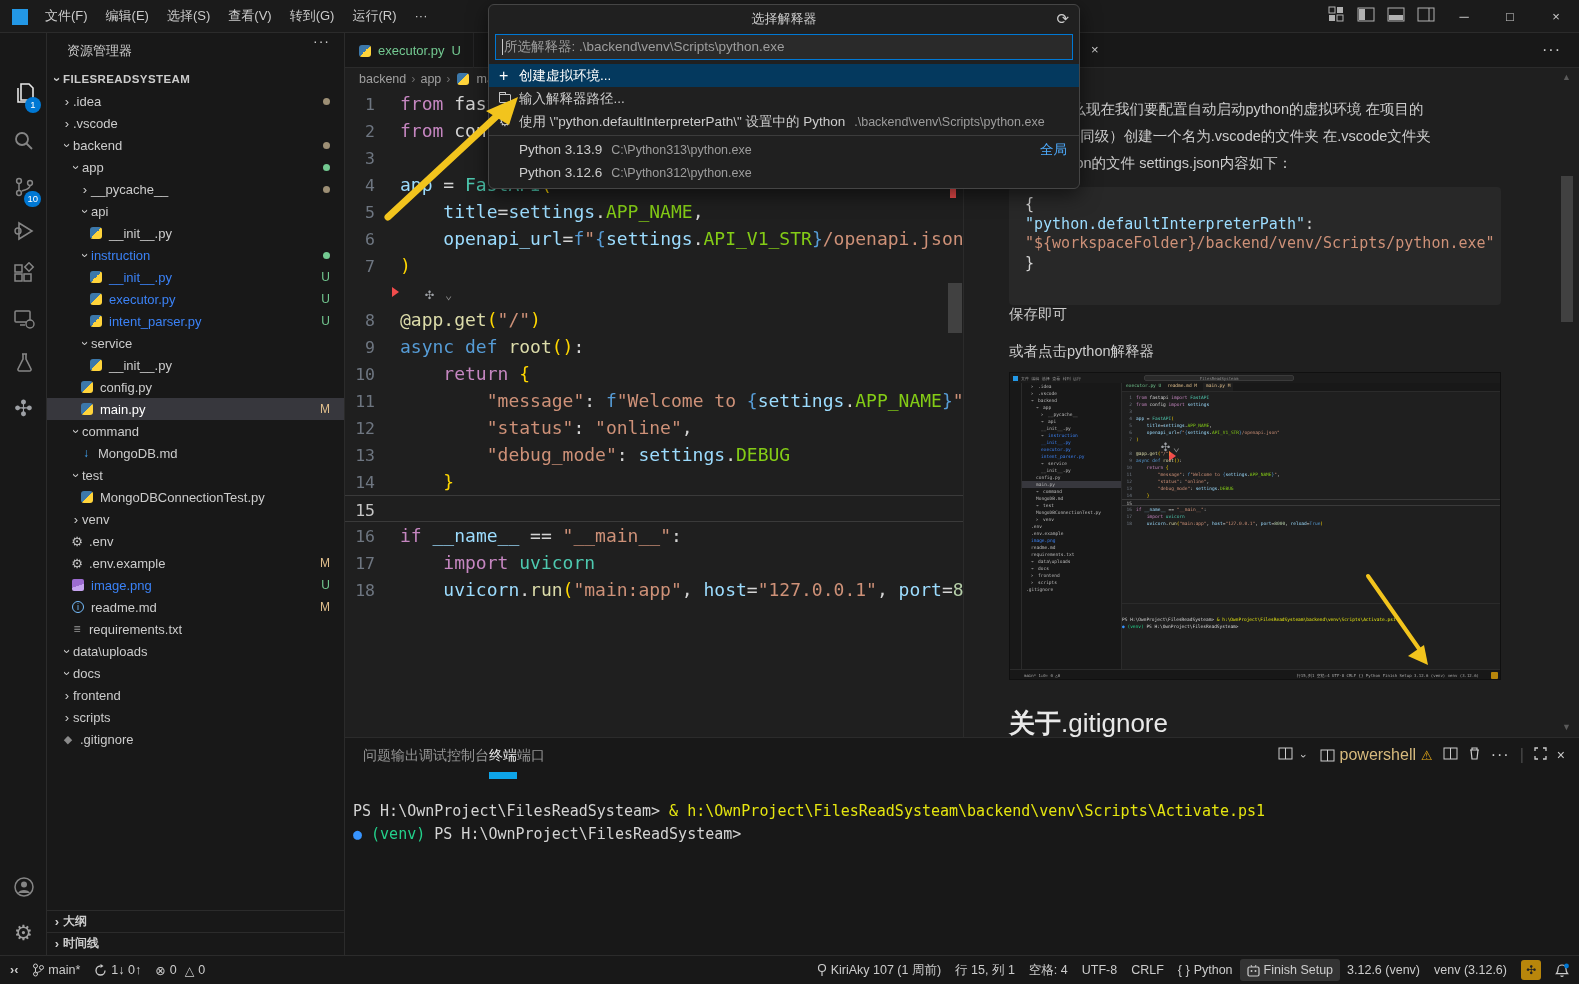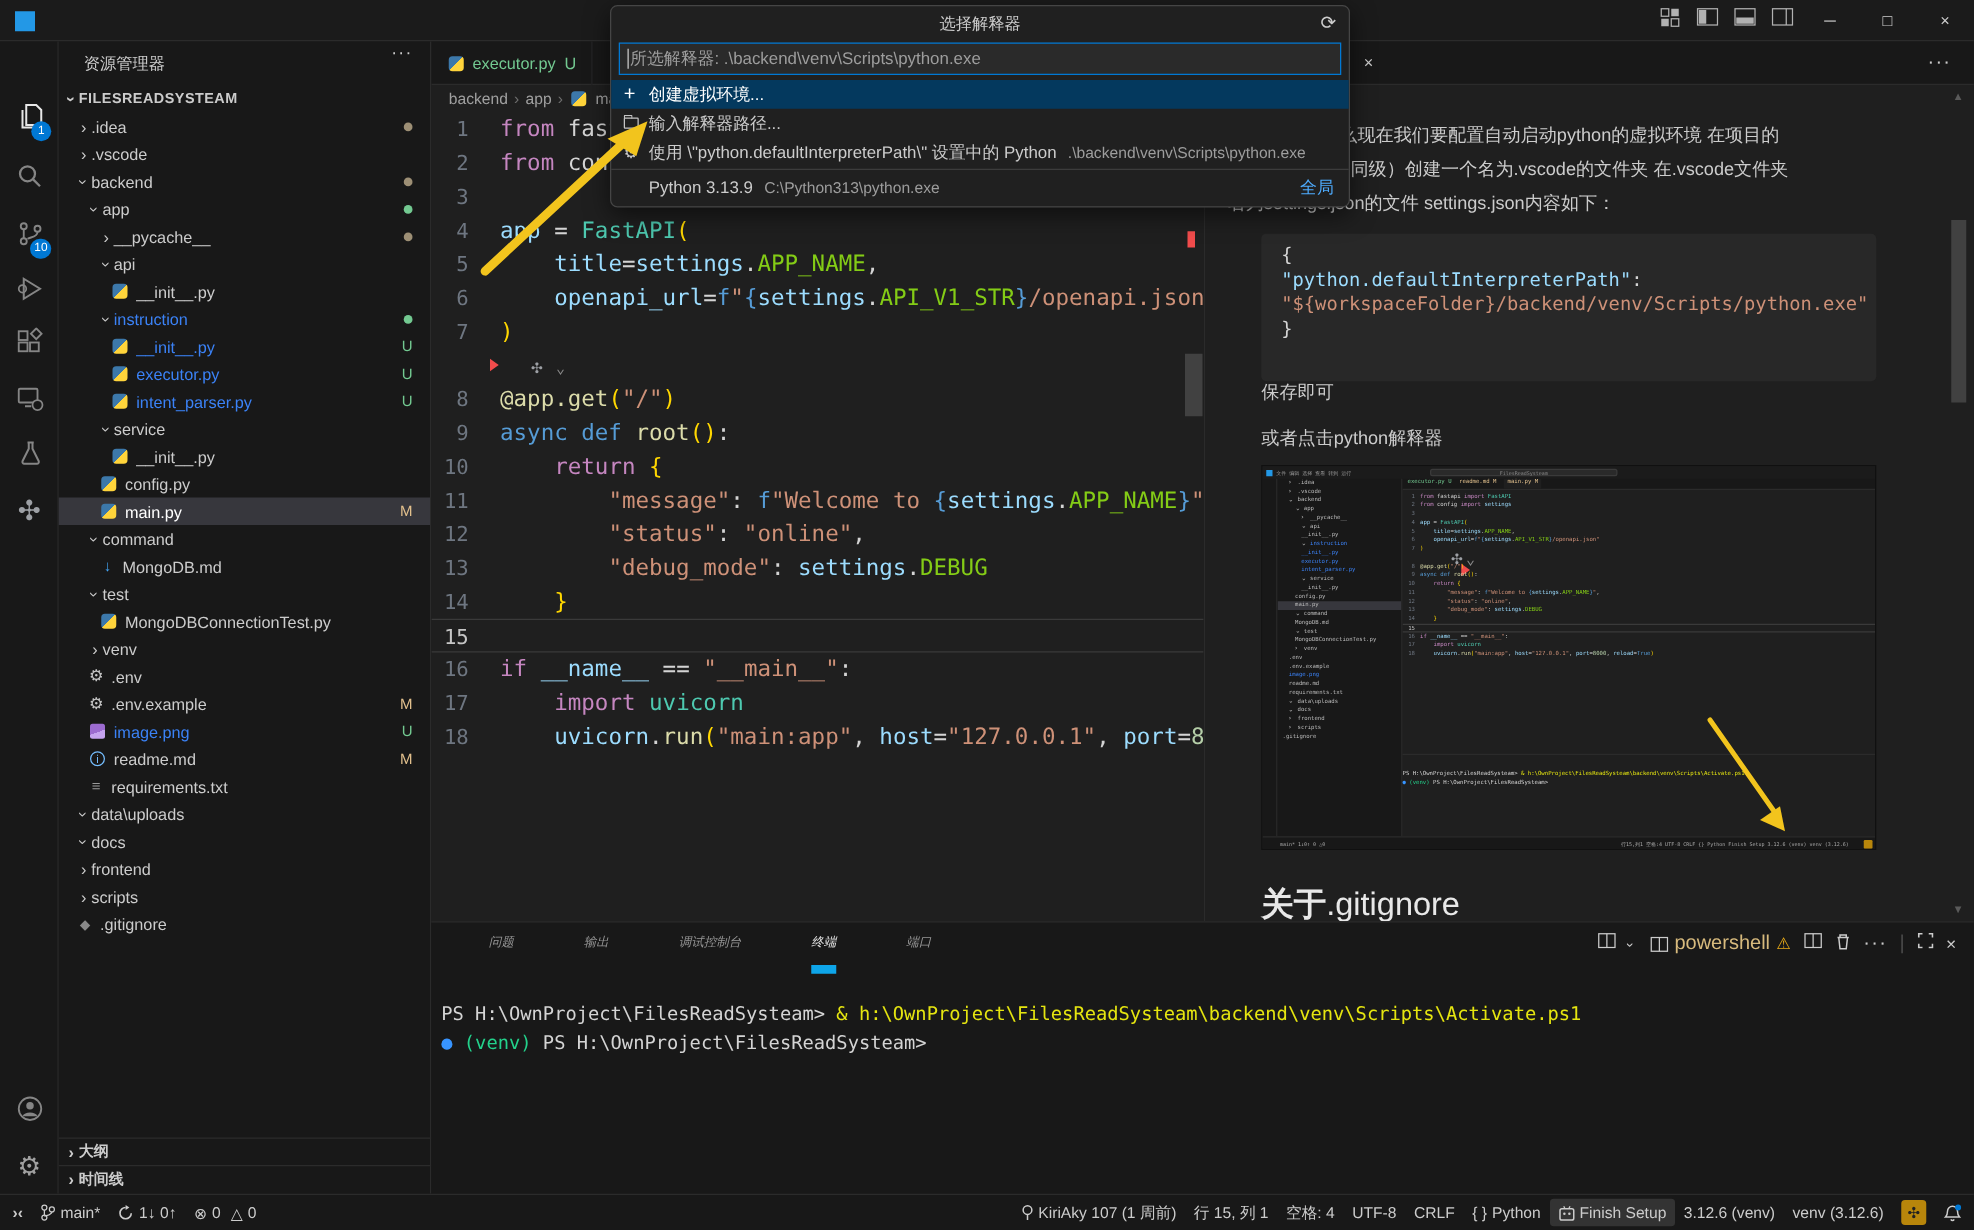--- a/index.html
+++ b/index.html
@@ -79,21 +79,21 @@
   .mrow.selected { background:#37373d; }
   #mini-tabs { position:absolute; left:112px; top:10px; width:379px; height:9px; background:#181818; border-bottom:1px solid #2b2b2b; display:flex; gap:6px; padding-left:4px; color:#888; }
   #mini-code { position:absolute; left:112px; top:21px; width:379px; height:209px; overflow:hidden; }
   #mini-code .code-line { height:7px; line-height:7px; font-size:4.5px; }
   #mini-code .ln { width:14px; padding-right:4px; font-size:4.5px; }
   #mini-term { position:absolute; left:112px; top:230px; width:379px; height:66px; border-top:1px solid #2b2b2b; color:#ccc; }
   #mini-status { position:absolute; left:0; top:296px; width:492px; height:12px; background:#181818; border-top:1px solid #2b2b2b; font-size:4px; color:#aaa; display:flex; align-items:center; }
 
   
   #panel { left:345px; top:737px; width:1234px; height:218px; background:#181818; border-top:1px solid #2b2b2b; z-index:6; }
-  .panel-tab { display:inline-block; margin:0 28px; font-size:10px; color:#969696; line-height:34px;font-style:italic; }
+  .panel-tab { display:inline-block; margin:0 0; font-size:14px; color:#969696; line-height:34px; }
   .panel-tab.active { color:#e7e7e7; border-bottom:7px solid #0ea5e9; }
   #panel-icons { position:absolute; right:14px; top:0; height:34px; display:flex; align-items:center; gap:10px; color:#cccccc; }
   .term-line { font-size:15px; line-height:23px; white-space:pre; }
 
   
   #statusbar { left:0; top:955px; width:1579px; height:29px; background:#181818; border-top:1px solid #2b2b2b; z-index:30;
     display:flex; align-items:center; font-size:12.5px; color:#cccccc; }
   .sb-item { display:flex; align-items:center; gap:4px; padding:0 7px; height:22px; white-space:nowrap; }
   .sb-gold { width:20px; height:20px; background:#b8860b; border-radius:3px; display:flex; align-items:center; justify-content:center; color:#222; font-size:12px; }
 
@@ -117,20 +117,21 @@
   
   .slider { background:rgba(121,121,121,.38); }
   #ruler-err { background:#f14c4c; }
   .scroll-arrow { color:#5a5a5a; font-size:9px; }
 </style>
 </head>
 <body>
 
 <div id="titlebar" class="abs">
   <div id="vscode-logo" class="abs"></div>
+  <div class="abs" style="left:36px;top:0;" id="menubar"><span class="menu-item">文件(F)</span><span class="menu-item">编辑(E)</span><span class="menu-item">选择(S)</span><span class="menu-item">查看(V)</span><span class="menu-item">转到(G)</span><span class="menu-item">运行(R)</span><span class="menu-item">···</span></div>
   <div id="win-icons" class="abs">
     <span class="layout-ico"><svg width="16" height="16">
           <rect x="1" y="1" width="6" height="6" fill="none" stroke="#ccc"></rect>
           <rect x="9" y="1" width="6" height="6" fill="#ccc"></rect>
           <rect x="1" y="9" width="6" height="6" fill="#ccc"></rect>
           <rect x="9" y="9" width="6" height="6" fill="none" stroke="#ccc"></rect>
         </svg></span>
     <span class="layout-ico"><svg width="18" height="15">
           <rect x="1" y="1" width="16" height="13" fill="none" stroke="#ccc"></rect>
           <rect x="2" y="2" width="6" height="11" fill="#ccc"></rect>
@@ -640,19 +641,24 @@
         <span>使用 \"python.defaultInterpreterPath\" 设置中的 Python</span>
         <span class="qp-detail">.\backend\venv\Scripts\python.exe</span>
       </div>
       <div class="qp-sep"></div>
       <div class="qp-item">
         <span class="qp-ico">&nbsp;</span>
         <span>Python 3.13.9</span>
         <span class="qp-detail">C:\Python313\python.exe</span>
         <span class="qp-right">全局</span>
       </div>
+      <div class="qp-item">
+        <span class="qp-ico">&nbsp;</span>
+        <span>Python 3.12.6</span>
+        <span class="qp-detail">C:\Python312\python.exe</span>
+      </div>
     </div>
 </div>
 
 <svg class="abs" style="left:360px;top:85px;z-index:50;pointer-events:none;" width="210" height="150">
   <line x1="28" y1="132" x2="140" y2="28" stroke="#f2c41d" stroke-width="7" stroke-linecap="round"></line>
   <polygon points="158,12 149,40 126,26" fill="#f2c41d"></polygon>
 </svg>
 
 </body></html>

